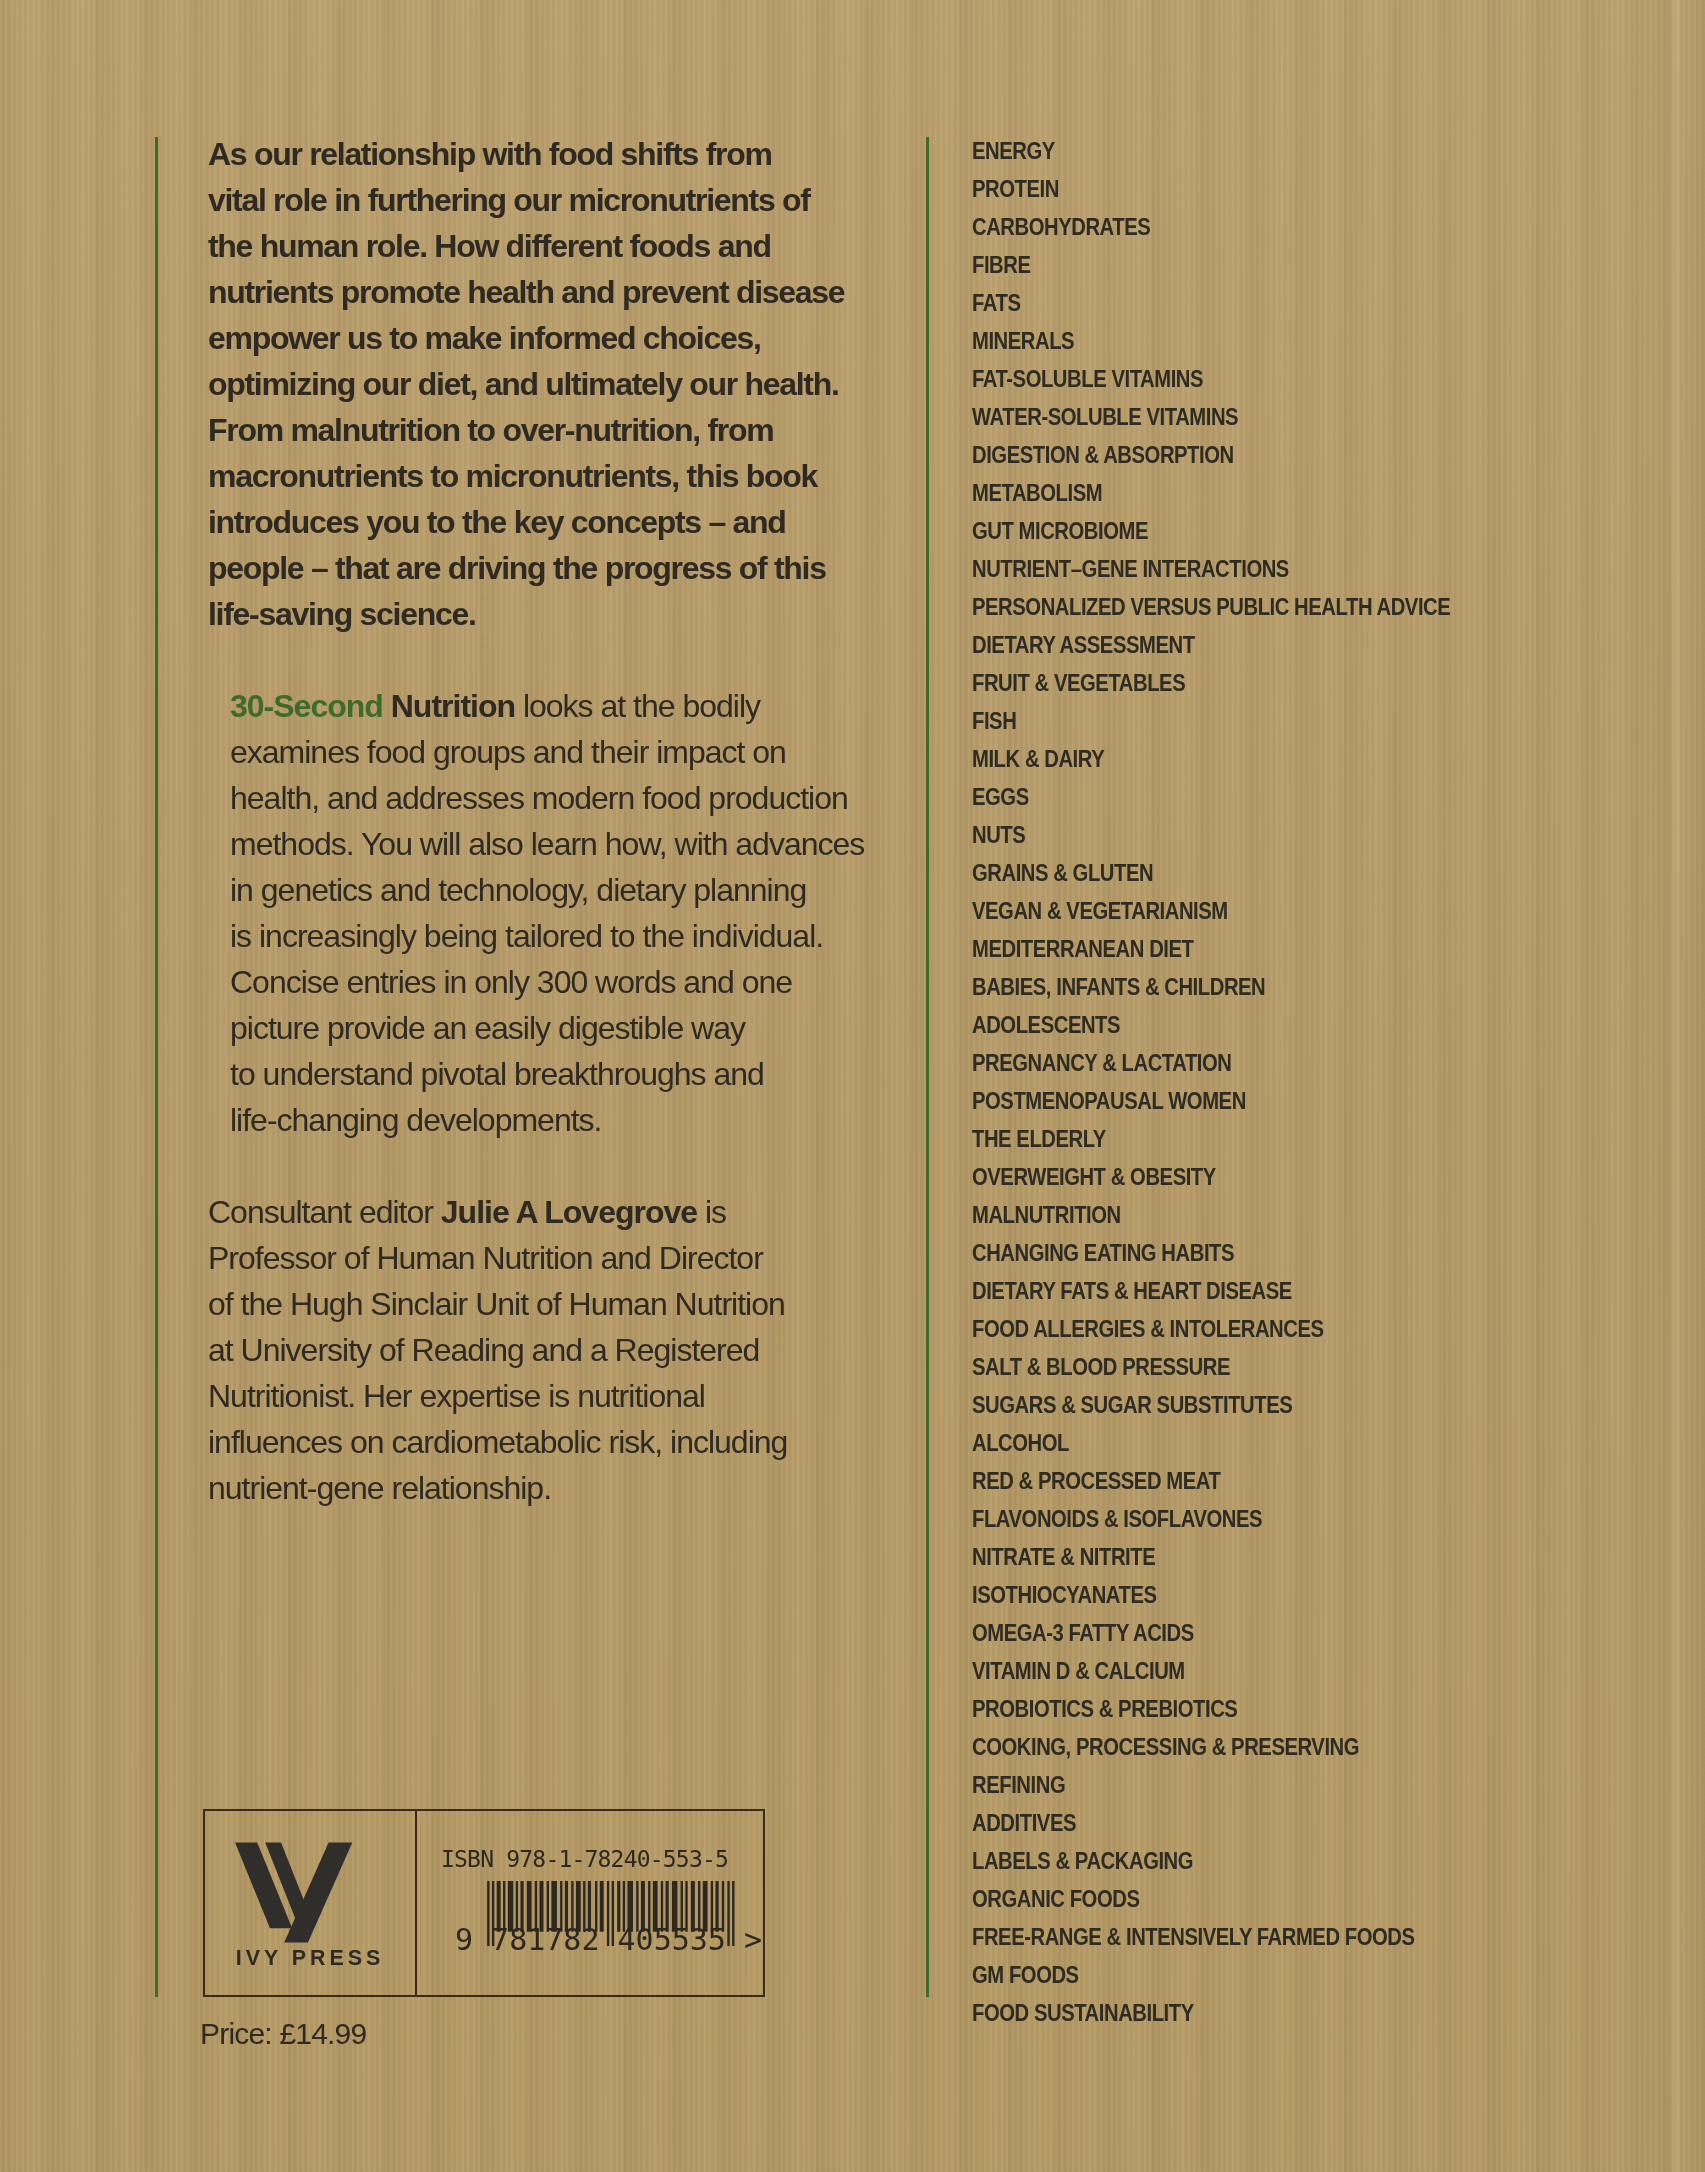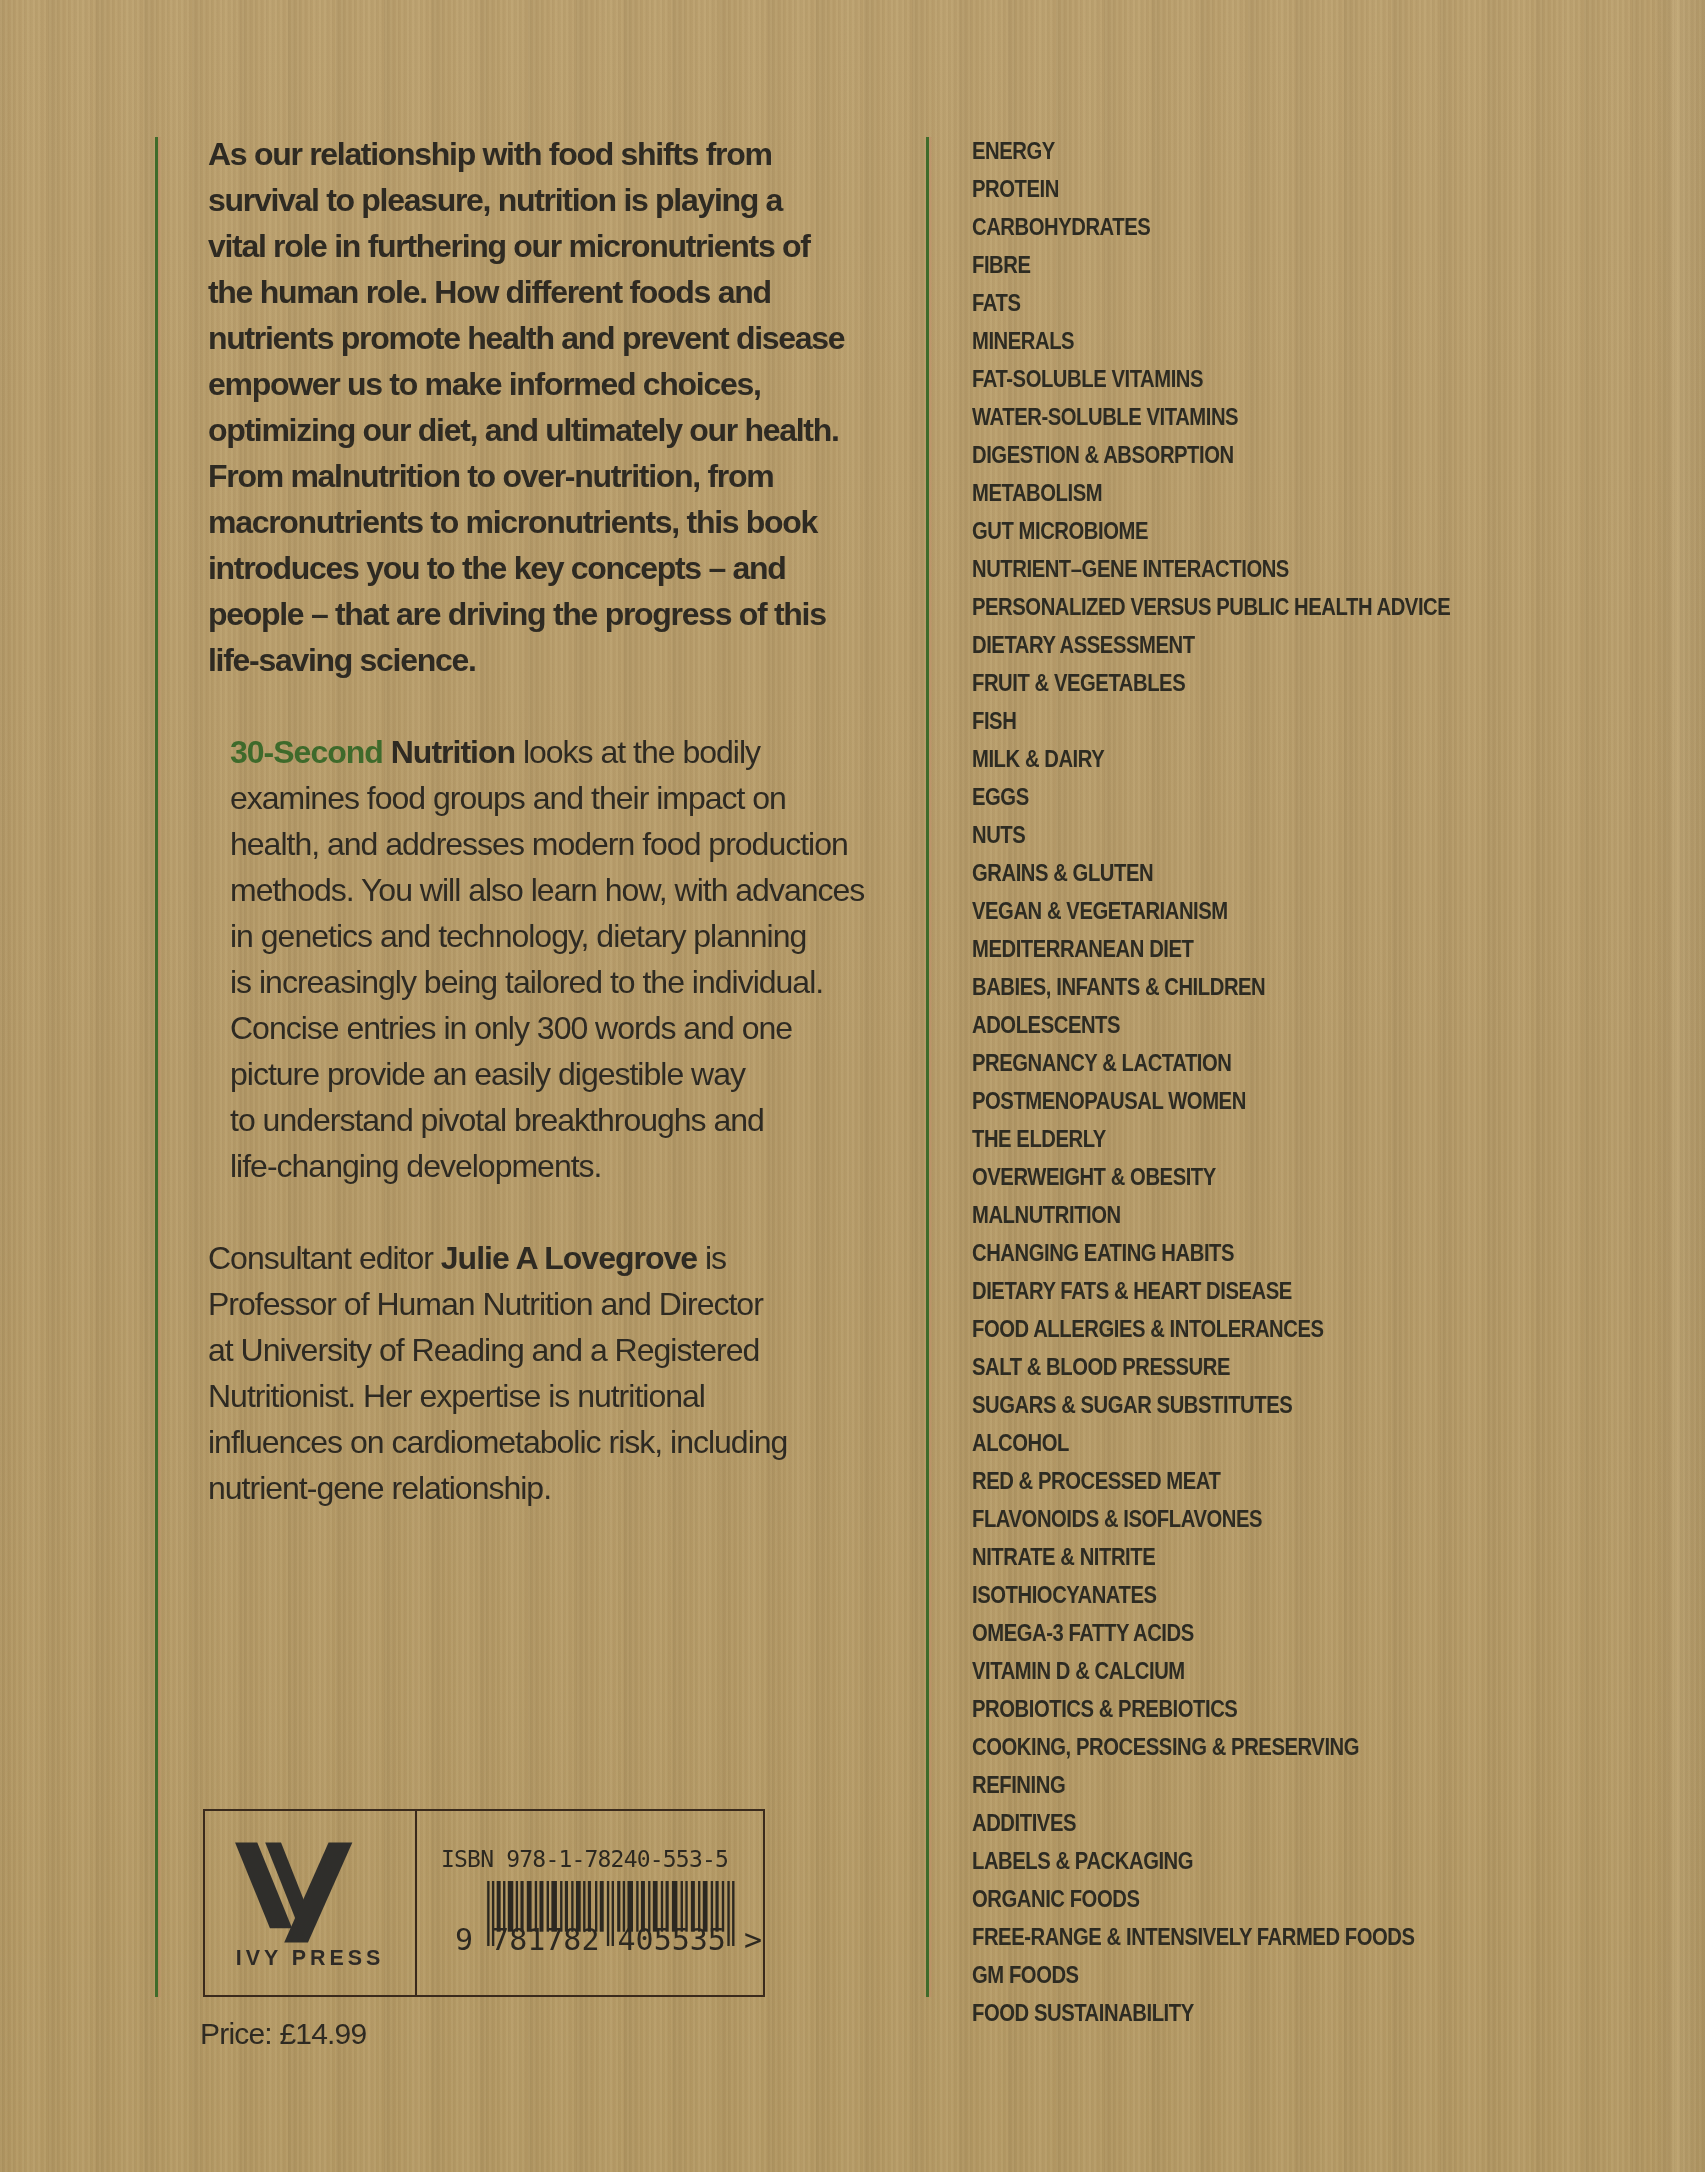--- a/index.html
+++ b/index.html
@@ -99,21 +99,20 @@
 
 <div class="texture"></div>
 <div class="edge-right"></div>
 
 <div class="rule left"></div>
 <div class="rule mid"></div>
 
 <div class="left-col">
   <p class="para intro">
     <span class="line">As our relationship with food shifts from</span>
-    <span class="line">survival to pleasure, nutrition is playing a</span>
     <span class="line">vital role in furthering our micronutrients of</span>
     <span class="line">the human role. How different foods and</span>
     <span class="line">nutrients promote health and prevent disease</span>
     <span class="line">empower us to make informed choices,</span>
     <span class="line">optimizing our diet, and ultimately our health.</span>
     <span class="line">From malnutrition to over-nutrition, from</span>
     <span class="line">macronutrients to micronutrients, this book</span>
     <span class="line">introduces you to the key concepts – and</span>
     <span class="line">people – that are driving the progress of this</span>
     <span class="line">life-saving science.</span>
@@ -128,20 +127,21 @@
     <span class="line">is increasingly being tailored to the individual.</span>
     <span class="line">Concise entries in only 300 words and one</span>
     <span class="line">picture provide an easily digestible way</span>
     <span class="line">to understand pivotal breakthroughs and</span>
     <span class="line">life-changing developments.</span>
   </p>
 
   <p class="para editor">
     <span class="line"><span>Consultant editor </span><b>Julie A Lovegrove</b><span> is</span></span>
     <span class="line">Professor of Human Nutrition and Director</span>
+    <span class="line">of the Hugh Sinclair Unit of Human Nutrition</span>
     <span class="line">at University of Reading and a Registered</span>
     <span class="line">Nutritionist. Her expertise is nutritional</span>
     <span class="line">influences on cardiometabolic risk, including</span>
     <span class="line">nutrient-gene relationship.</span>
   </p>
 </div>
 
 <div class="isbn-box">
   <div class="logo-cell">
     <svg class="logo-mark" viewBox="0 0 150 130" width="119" height="103">

